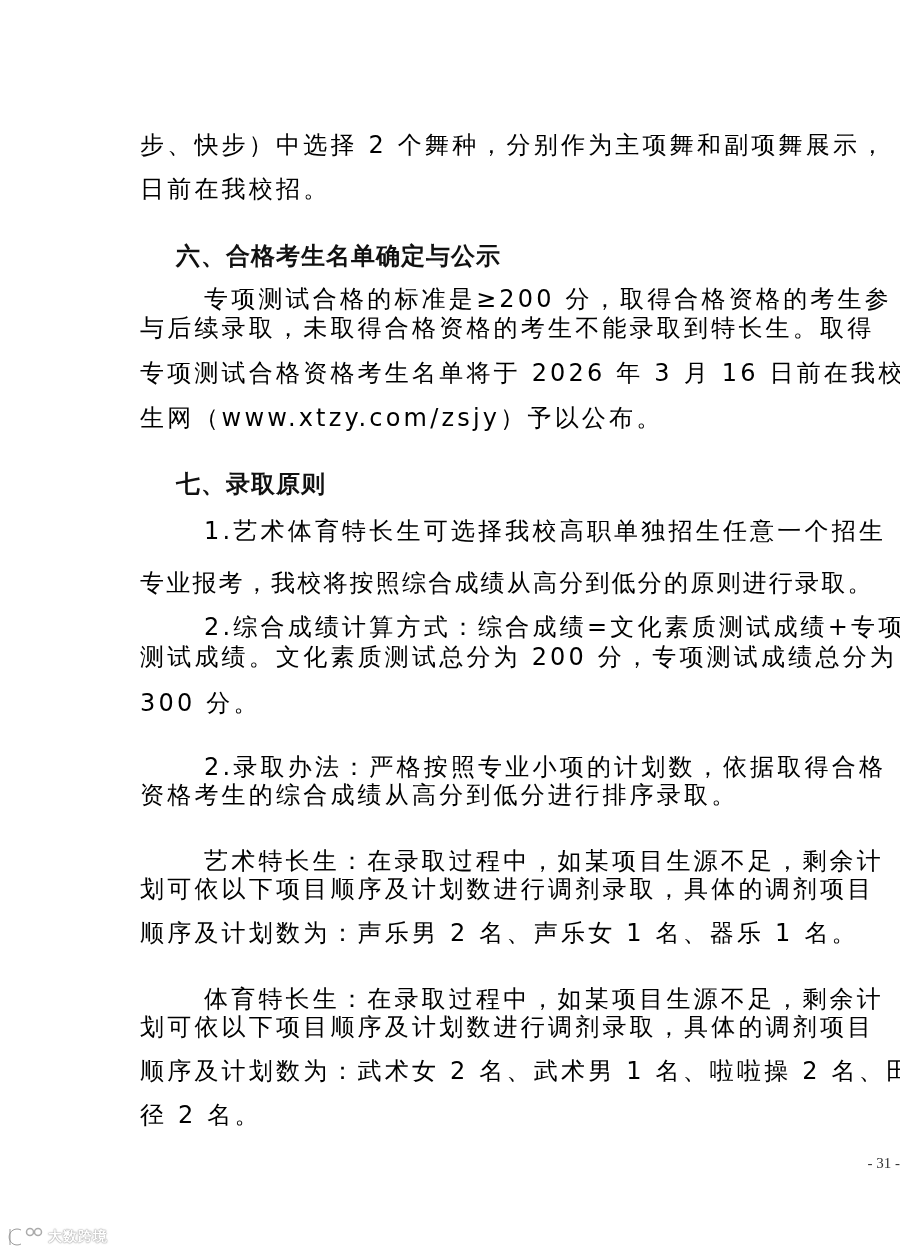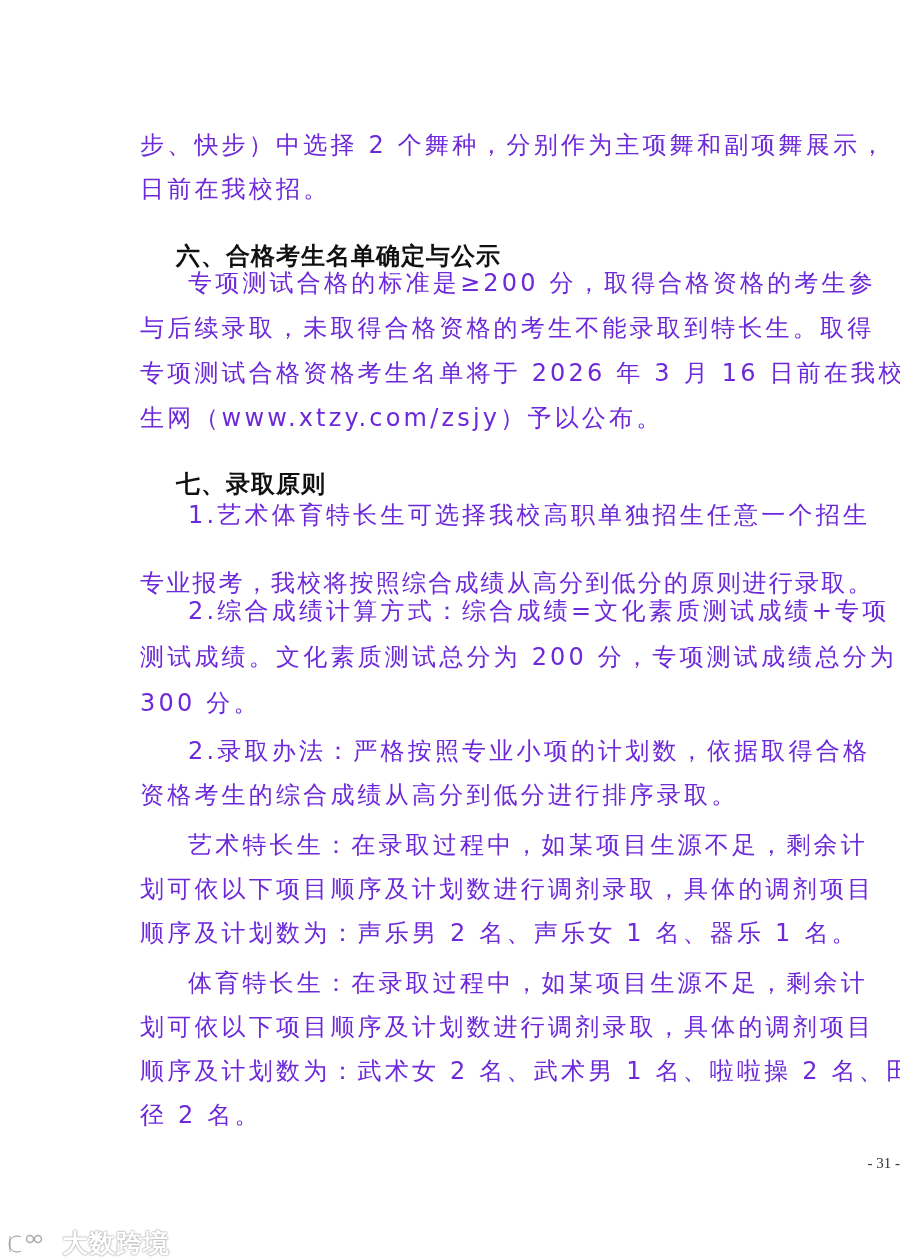--- a/index.html
+++ b/index.html
@@ -2,34 +2,34 @@
 <html><head>
 <meta charset="utf-8">
 <style>
   html, body { margin: 0; padding: 0; }
   body {
     width: 900px; height: 1260px; background: #ffffff; position: relative; overflow: hidden;
     font-family: "DejaVu Sans", "Liberation Sans", sans-serif; color: #2a2a2a;
   }
   .line {
     position: absolute; left: 140px; white-space: nowrap;
-    font-size: 24px; line-height: 30px; letter-spacing: 3.2px; color: #6d28d9;
+    font-size: 24px; line-height: 30px; letter-spacing: 3.2px; color: #000000;
   }
-  .line.indent { left: 188px; }
+  .line.indent { left: 204px; margin-top: 16px; }
   .heading {
     position: absolute; left: 176px; white-space: nowrap;
     font-size: 24px; line-height: 30px; font-weight: bold; color: #111; letter-spacing: 1px; margin-top: 16px;
   }
   .pagenum {
     position: absolute; left: 0; width: 900px; top: 1155px; text-align: right;
     font-family: "Liberation Serif", "DejaVu Serif", serif; font-size: 15px; color: #333;
   }
   .watermark {
-    position: absolute; left: 6px; top: 1226px; display: flex; align-items: center; gap: 18px;
-    color: #ffffff; font-size: 26px; font-weight: bold; letter-spacing: 1px;
+    position: absolute; left: 6px; top: 1226px; display: flex; align-items: center; gap: 4px;
+    color: #ffffff; font-size: 14px; font-weight: bold; letter-spacing: 1px;
     text-shadow: 0 0 2px #9a9a9a, 0 0 1px #888;
   }
   .wm-logo { display: inline-flex; align-items: center; }
 </style>
 </head>
 <body>
 
 <div>
 
   <div class="line" style="top:130px">步、快步）中选择 2 个舞种，分别作为主项舞和副项舞展示，</div>

